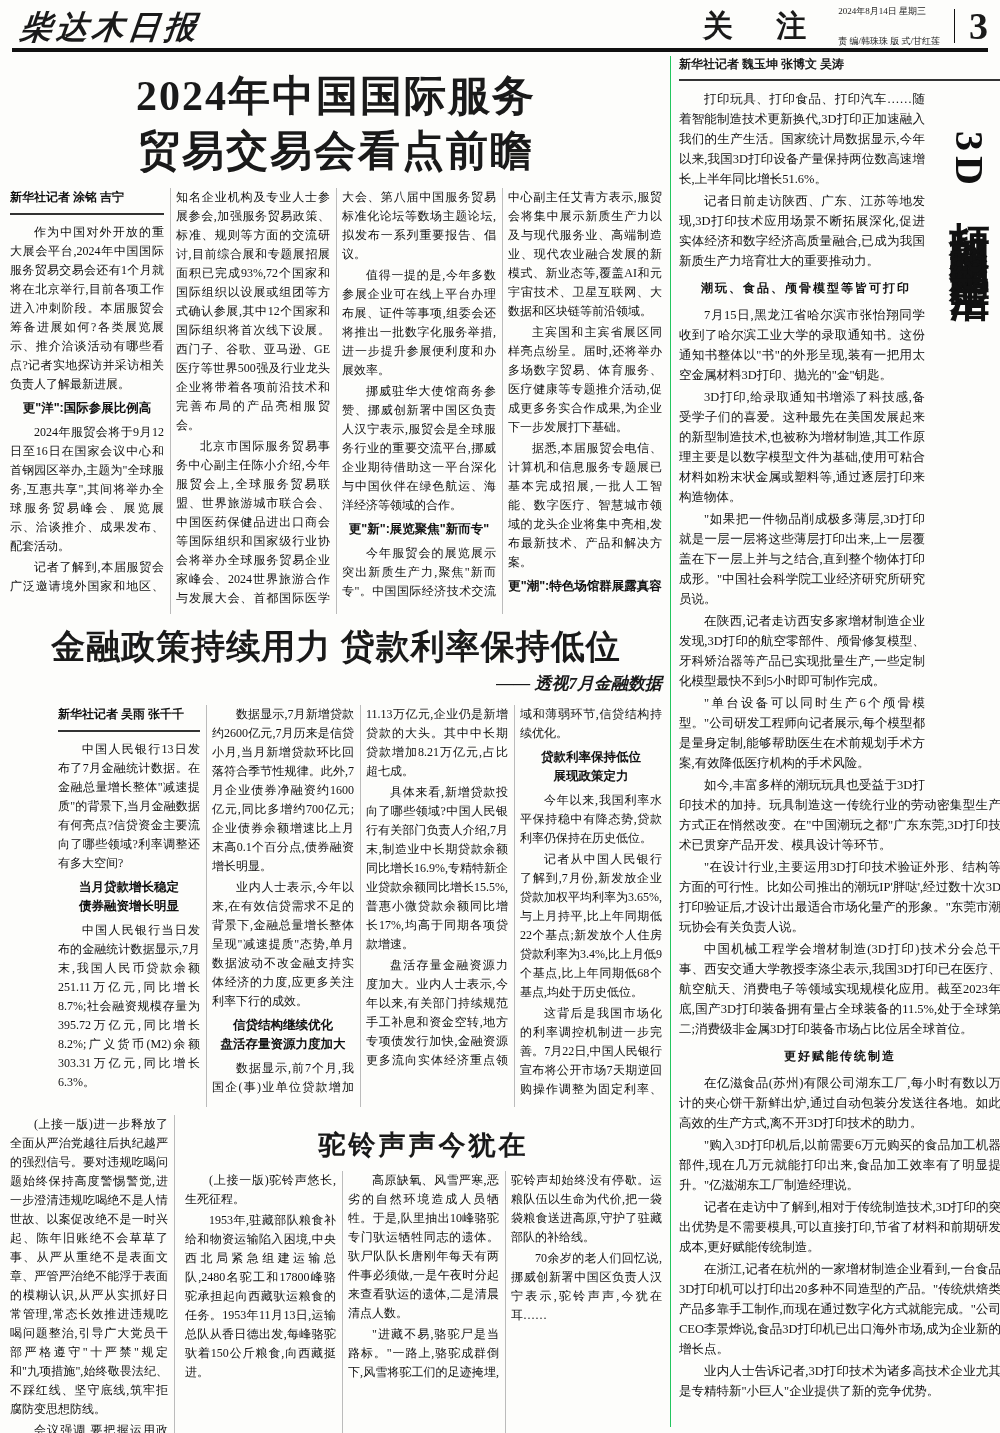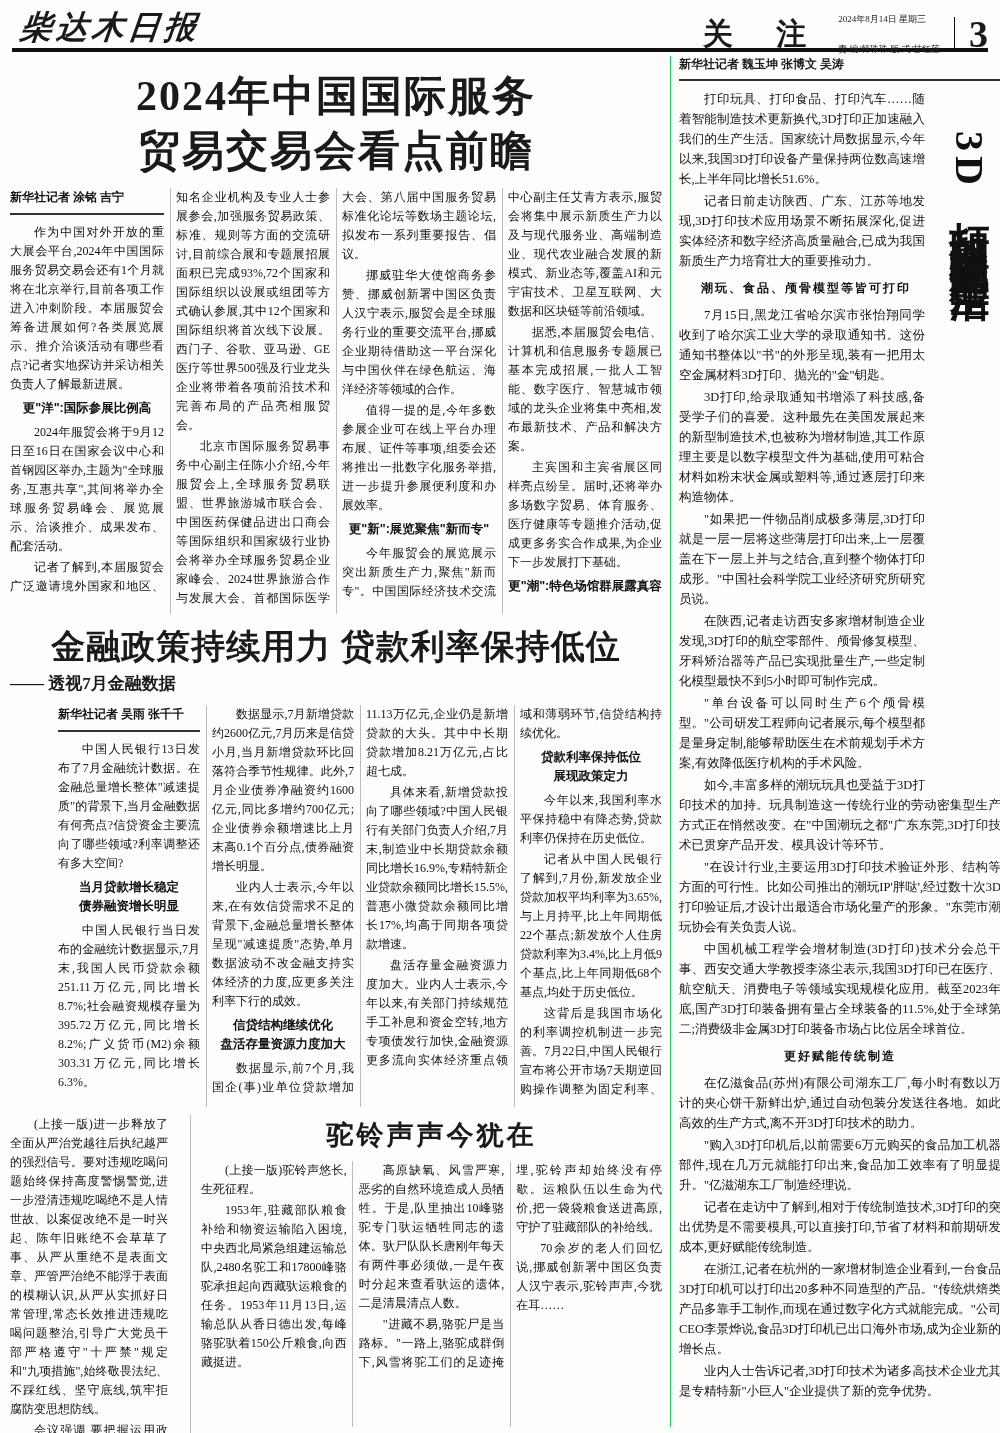--- a/index.html
+++ b/index.html
@@ -2,21 +2,21 @@
 <html><head>
 <meta charset="utf-8">
 <style>
   html,body{margin:0;padding:0;background:#e8e8e4;}
   .page{position:relative;width:1000px;height:1433px;margin:0 auto;background:#fdfdfb;
         font-family:"Liberation Serif","DejaVu Serif",serif;color:#1a1a1a;overflow:hidden;}
   
   .masthead{position:absolute;left:12px;right:12px;top:4px;height:44px;border-bottom:4px solid #111;}
   .paper-name{position:absolute;left:8px;top:2px;font-size:32px;font-weight:bold;
               font-style:italic;letter-spacing:4px;transform:skewX(-6deg);}
-  .mast-right{position:absolute;right:0;top:8px;height:100%;display:flex;align-items:center;gap:14px;}
+  .mast-right{position:absolute;right:0;top:0;height:100%;display:flex;align-items:center;gap:14px;}
   .section-name{font-size:30px;font-weight:bold;letter-spacing:18px;}
   .mast-meta{font-size:9px;line-height:15px;color:#222;white-space:pre-line;text-align:left;}
   .mast-divider{width:1px;height:34px;background:#111;}
   .page-number{font-size:38px;font-weight:bold;line-height:1;}
   
   .left-zone{position:absolute;left:10px;top:56px;width:652px;bottom:6px;}
   .right-zone{position:absolute;left:670px;top:56px;width:322px;bottom:6px;
               border-left:1px solid #22c55e;padding-left:8px;}
   
   .body-text{font-size:12px;line-height:19px;text-align:justify;color:#111;overflow:hidden;}
@@ -24,27 +24,27 @@
   .subhead{font-weight:bold;text-align:center;text-indent:0;margin:5px 0;white-space:pre-line;
            font-family:"Liberation Sans","DejaVu Sans",sans-serif;font-size:12.5px;}
   .byline{font-weight:bold;font-size:12px;border-bottom:2px solid #333;
           padding-bottom:6px;margin-bottom:8px;text-indent:0;}
   
   .svc-headline{margin:13px 0 10px 0;text-align:center;font-size:42px;line-height:1.3;
                 font-weight:bold;letter-spacing:2px;}
   .svc-body{height:426px;column-count:4;column-gap:12px;column-rule:1px solid #bbb;}
   
   .fin-headline{margin:10px 0 2px 0;text-align:center;font-size:34px;font-weight:bold;letter-spacing:1px;}
-  .fin-subtitle{text-align:left;font-size:17px;font-weight:bold;margin:2px 0 10px 0;}
+  .fin-subtitle{text-align:right;font-size:17px;font-weight:bold;margin:2px 0 10px 0;font-style:italic;}
   .fin-body{height:402px;column-count:4;column-gap:12px;column-rule:1px solid #bbb;margin-left:48px;}
   
   .bottom-row{display:flex;margin-top:8px;height:318px;}
-  .party-col{width:158px;flex:none;padding-right:22px;border-right:1px solid #bbb;height:100%;}
+  .party-col{width:158px;flex:none;padding-right:6px;border-right:1px solid #bbb;height:100%;}
   .camel-block{flex:1;padding-left:10px;height:100%;}
-  .camel-headline{text-align:center;font-size:27px;font-weight:bold;letter-spacing:3px;margin:2px 0 8px 0;}
+  .camel-headline{text-align:center;font-size:27px;font-weight:bold;letter-spacing:3px;margin:12px 0 8px 0;}
   .camel-body{height:266px;column-count:3;column-gap:12px;column-rule:1px solid #bbb;}
   
   .p3d-body{font-size:12.5px;line-height:20px;text-align:justify;overflow:hidden;height:1330px;}
   .vert-headline{float:right;writing-mode:vertical-rl;text-orientation:mixed;
                  width:64px;height:648px;margin:42px 0 10px 12px;
                  font-size:40px;font-weight:bold;letter-spacing:5px;line-height:64px;text-align:justify;}
   .p3d-body .subhead{font-size:12px;letter-spacing:2px;margin:7px 8px;}
 </style>
 </head>
 <body>
@@ -72,26 +72,26 @@
         <div>贸易交易会看点前瞻</div>
       </div>
       <div class="svc-body body-text">
         <div class="byline">新华社记者 涂铭 吉宁</div>
         <div>
             <div class="para">作为中国对外开放的重大展会平台,2024年中国国际服务贸易交易会还有1个月就将在北京举行,目前各项工作进入冲刺阶段。本届服贸会筹备进展如何?各类展览展示、推介洽谈活动有哪些看点?记者实地探访并采访相关负责人了解最新进展。</div>
             <div class="subhead">更"洋":国际参展比例高</div>
             <div class="para">2024年服贸会将于9月12日至16日在国家会议中心和首钢园区举办,主题为"全球服务,互惠共享",其间将举办全球服务贸易峰会、展览展示、洽谈推介、成果发布、配套活动。</div>
             <div class="para">记者了解到,本届服贸会广泛邀请境外国家和地区、知名企业机构及专业人士参展参会,加强服务贸易政策、标准、规则等方面的交流研讨,目前综合展和专题展招展面积已完成93%,72个国家和国际组织以设展或组团等方式确认参展,其中12个国家和国际组织将首次线下设展。西门子、谷歌、亚马逊、GE医疗等世界500强及行业龙头企业将带着各项前沿技术和完善布局的产品亮相服贸会。</div>
             <div class="para">北京市国际服务贸易事务中心副主任陈小介绍,今年服贸会上,全球服务贸易联盟、世界旅游城市联合会、中国医药保健品进出口商会等国际组织和国家级行业协会将举办全球服务贸易企业家峰会、2024世界旅游合作与发展大会、首都国际医学大会、第八届中国服务贸易标准化论坛等数场主题论坛,拟发布一系列重要报告、倡议。</div>
+            <div class="para">值得一提的是,今年多数参展企业可在线上平台办理布展、证件等事项,组委会还将推出一批数字化服务举措,进一步提升参展便利度和办展效率。</div>
             <div class="para">挪威驻华大使馆商务参赞、挪威创新署中国区负责人汉宁表示,服贸会是全球服务行业的重要交流平台,挪威企业期待借助这一平台深化与中国伙伴在绿色航运、海洋经济等领域的合作。</div>
-            <div class="para">值得一提的是,今年多数参展企业可在线上平台办理布展、证件等事项,组委会还将推出一批数字化服务举措,进一步提升参展便利度和办展效率。</div>
             <div class="subhead">更"新":展览聚焦"新而专"</div>
             <div class="para">今年服贸会的展览展示突出新质生产力,聚焦"新而专"。中国国际经济技术交流中心副主任艾青方表示,服贸会将集中展示新质生产力以及与现代服务业、高端制造业、现代农业融合发展的新模式、新业态等,覆盖AI和元宇宙技术、卫星互联网、大数据和区块链等前沿领域。</div>
+            <div class="para">主宾国和主宾省展区同样亮点纷呈。届时,还将举办多场数字贸易、体育服务、医疗健康等专题推介活动,促成更多务实合作成果,为企业下一步发展打下基础。</div>
             <div class="para">据悉,本届服贸会电信、计算机和信息服务专题展已基本完成招展,一批人工智能、数字医疗、智慧城市领域的龙头企业将集中亮相,发布最新技术、产品和解决方案。</div>
-            <div class="para">主宾国和主宾省展区同样亮点纷呈。届时,还将举办多场数字贸易、体育服务、医疗健康等专题推介活动,促成更多务实合作成果,为企业下一步发展打下基础。</div>
             <div class="subhead">更"潮":特色场馆群展露真容</div>
           </div>
       </div>
     </div>
 
     <div>
       <div class="fin-headline">金融政策持续用力  贷款利率保持低位</div>
       <div class="fin-subtitle">—— 透视7月金融数据</div>
       <div class="fin-body body-text">
         <div class="byline">新华社记者 吴雨 张千千</div>

